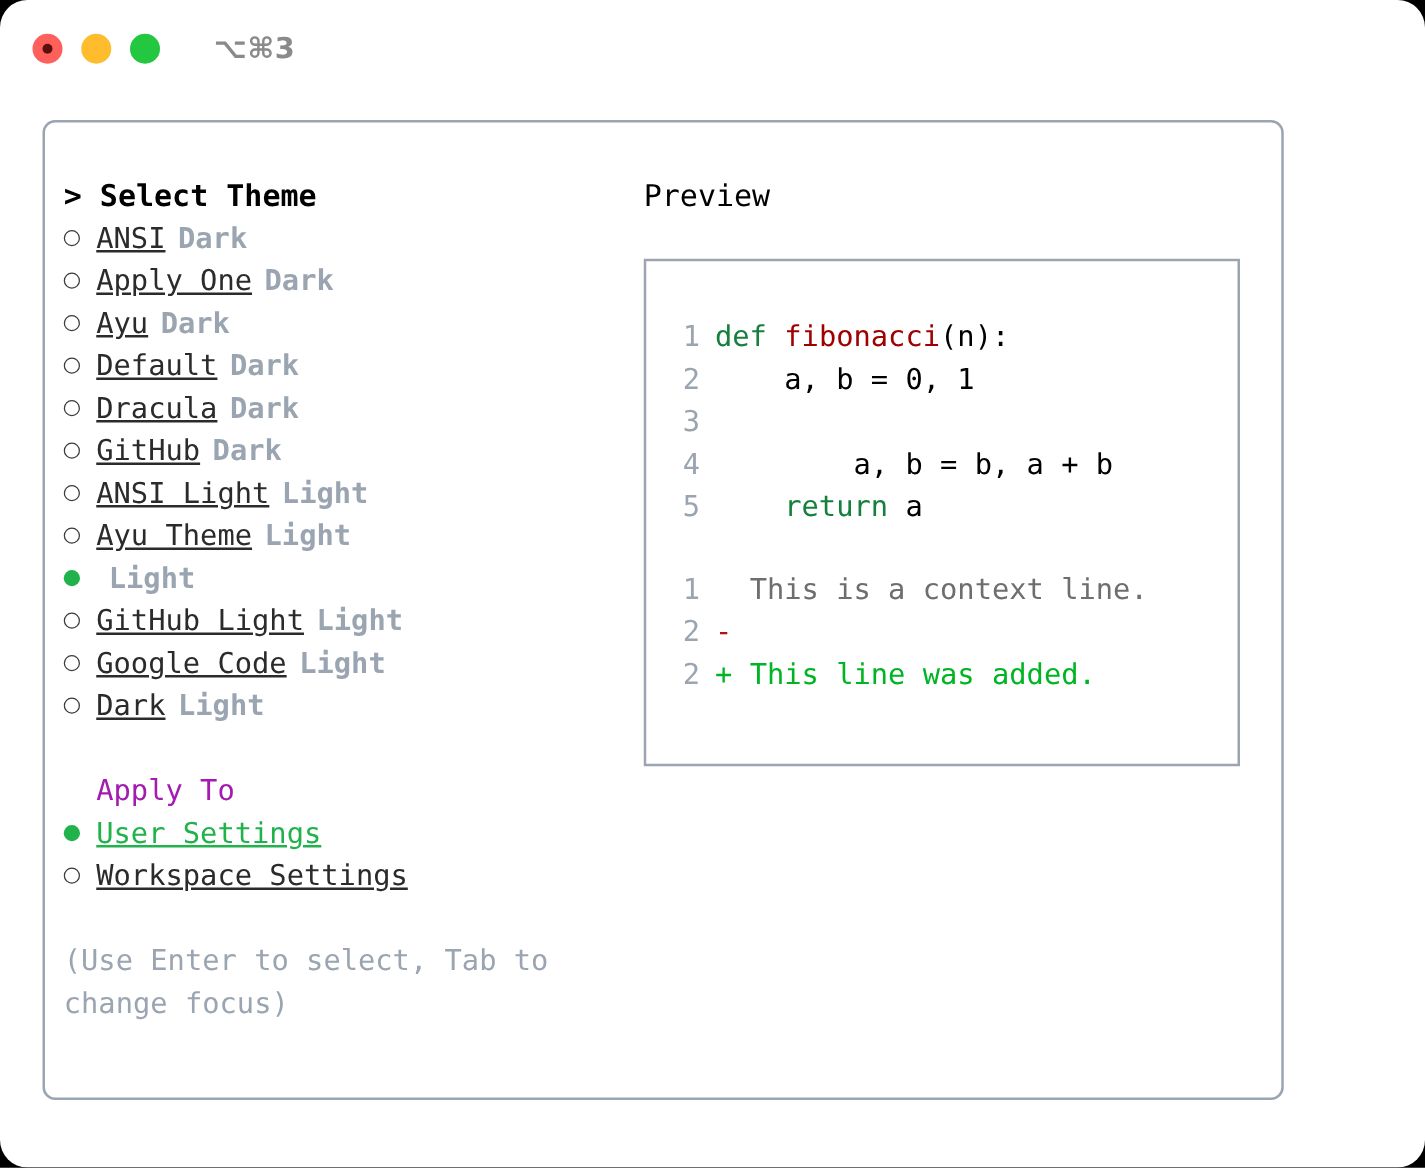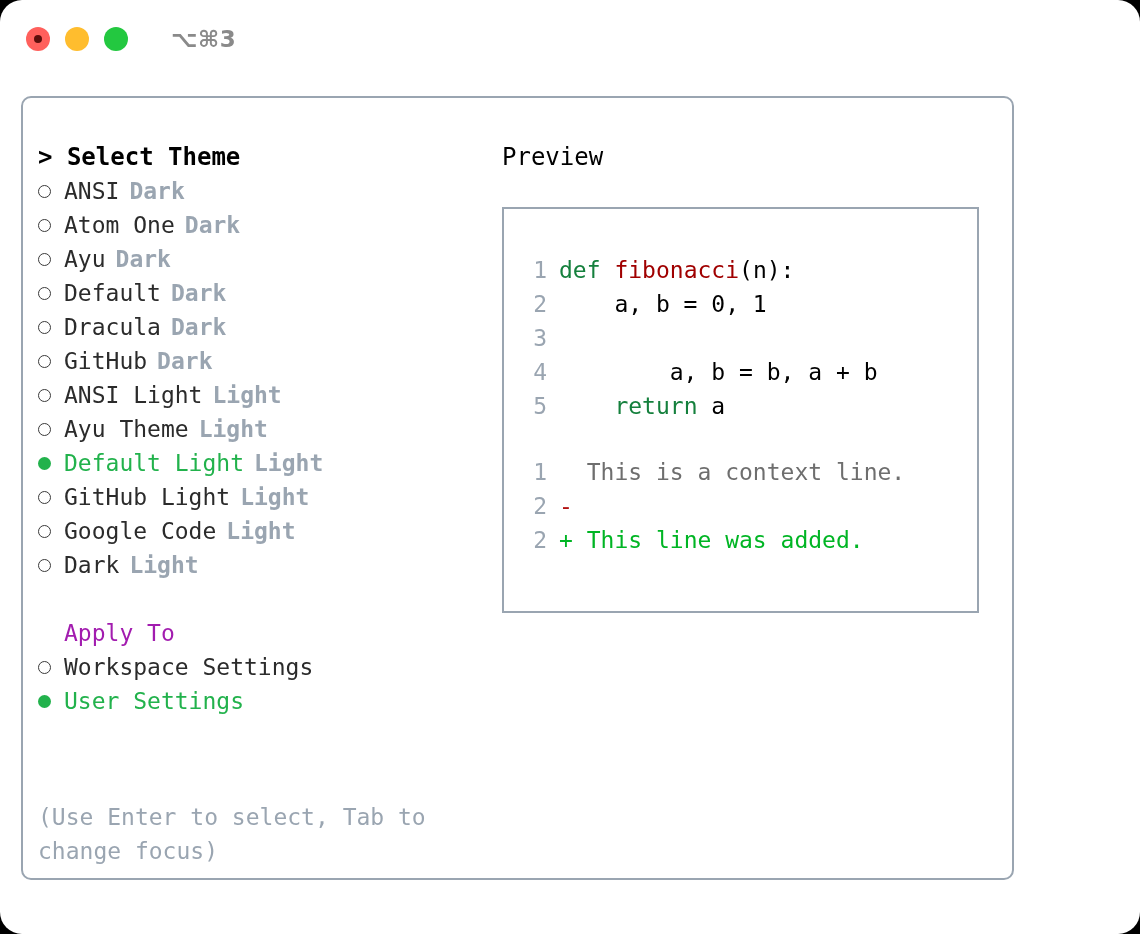--- a/index.html
+++ b/index.html
@@ -62,21 +62,21 @@
     font-size: 23px;
     font-weight: bold;
     color: #8a8a8a;
     letter-spacing: 0.5px;
     font-family: "DejaVu Sans", "Liberation Sans", sans-serif;
   }
 
   
   .window {
     position: absolute;
-    left: 21px;
+    left: 34px;
     top: 96px;
     width: 993px;
     height: 784px;
     border: 2px solid #9aa5b1;
     border-radius: 10px;
     box-sizing: border-box;
     background: #ffffff;
   }
 
   .columns {
@@ -127,21 +127,21 @@
   .bullet-off .bullet-inner {
     border: 1.7px solid #3a3a3a;
     background: transparent;
     box-sizing: border-box;
   }
   .bullet-on .bullet-inner {
     background: #22b24c;
     border: none;
   }
 
-  .opt-label { color: #2b2b2b; }
+  .opt-label { color: #2b2b2b; text-decoration: underline; }
   .opt-label.selected { color: #22b24c; }
   .opt-tag {
     color: #9aa5b1;
     margin-left: 10px;
     font-weight: bold;
   }
 
   .apply-head {
     font-size: 23px;
     color: #a21caf;
@@ -151,21 +151,20 @@
   }
 
   .spacer-sm { height: 34px; }
 
   .hint {
     color: #9aa5b1;
     font-size: 23px;
     line-height: 34px;
     width: 400px;
     white-space: pre-wrap;
-    margin-top: 48px;
   }
 
   
   .right-col {
     position: absolute;
     left: 479px;
     top: 42px;
     width: 500px;
   }
   .preview-title {
@@ -233,41 +232,41 @@
   <div class="window">
     <div class="columns">
 
       <div class="left-col">
 
         <div class="section-title">&gt; Select Theme</div>
 
         <div>
 
         <div class="opt-row bullet-off"><span class="bullet"><span class="bullet-inner"></span></span><span class="opt-label">ANSI</span><span class="opt-tag">Dark</span></div>
-            <div class="opt-row bullet-off"><span class="bullet"><span class="bullet-inner"></span></span><span class="opt-label">Atom One</span><span class="opt-tag">Dark</span></div>
+            <div class="opt-row bullet-off"><span class="bullet"><span class="bullet-inner"></span></span><span class="opt-label">Apply One</span><span class="opt-tag">Dark</span></div>
             <div class="opt-row bullet-off"><span class="bullet"><span class="bullet-inner"></span></span><span class="opt-label">Ayu</span><span class="opt-tag">Dark</span></div>
             <div class="opt-row bullet-off"><span class="bullet"><span class="bullet-inner"></span></span><span class="opt-label">Default</span><span class="opt-tag">Dark</span></div>
             <div class="opt-row bullet-off"><span class="bullet"><span class="bullet-inner"></span></span><span class="opt-label">Dracula</span><span class="opt-tag">Dark</span></div>
             <div class="opt-row bullet-off"><span class="bullet"><span class="bullet-inner"></span></span><span class="opt-label">GitHub</span><span class="opt-tag">Dark</span></div>
             <div class="opt-row bullet-off"><span class="bullet"><span class="bullet-inner"></span></span><span class="opt-label">ANSI Light</span><span class="opt-tag">Light</span></div>
             <div class="opt-row bullet-off"><span class="bullet"><span class="bullet-inner"></span></span><span class="opt-label">Ayu Theme</span><span class="opt-tag">Light</span></div>
-            <div class="opt-row bullet-on"><span class="bullet"><span class="bullet-inner"></span></span><span class="opt-label selected">Default Light</span><span class="opt-tag">Light</span></div>
+            <div class="opt-row bullet-on"><span class="bullet"><span class="bullet-inner"></span></span><span class="opt-tag">Light</span></div>
             <div class="opt-row bullet-off"><span class="bullet"><span class="bullet-inner"></span></span><span class="opt-label">GitHub Light</span><span class="opt-tag">Light</span></div>
             <div class="opt-row bullet-off"><span class="bullet"><span class="bullet-inner"></span></span><span class="opt-label">Google Code</span><span class="opt-tag">Light</span></div>
             <div class="opt-row bullet-off"><span class="bullet"><span class="bullet-inner"></span></span><span class="opt-label">Dark</span><span class="opt-tag">Light</span></div>
           </div>
 
         <div class="spacer-sm"></div>
 
         <div class="apply-head">Apply To</div>
 
         <div>
 
-        <div class="opt-row bullet-off"><span class="bullet"><span class="bullet-inner"></span></span><span class="opt-label">Workspace Settings</span></div>
-            <div class="opt-row bullet-on"><span class="bullet"><span class="bullet-inner"></span></span><span class="opt-label selected">User Settings</span></div>
+        <div class="opt-row bullet-on"><span class="bullet"><span class="bullet-inner"></span></span><span class="opt-label selected">User Settings</span></div>
+            <div class="opt-row bullet-off"><span class="bullet"><span class="bullet-inner"></span></span><span class="opt-label">Workspace Settings</span></div>
           </div>
 
         <div class="spacer-sm"></div>
 
         <div class="hint">(Use Enter to select, Tab to change focus)</div>
       </div>
 
       <div class="right-col">
         <div class="preview-title">Preview</div>
 

